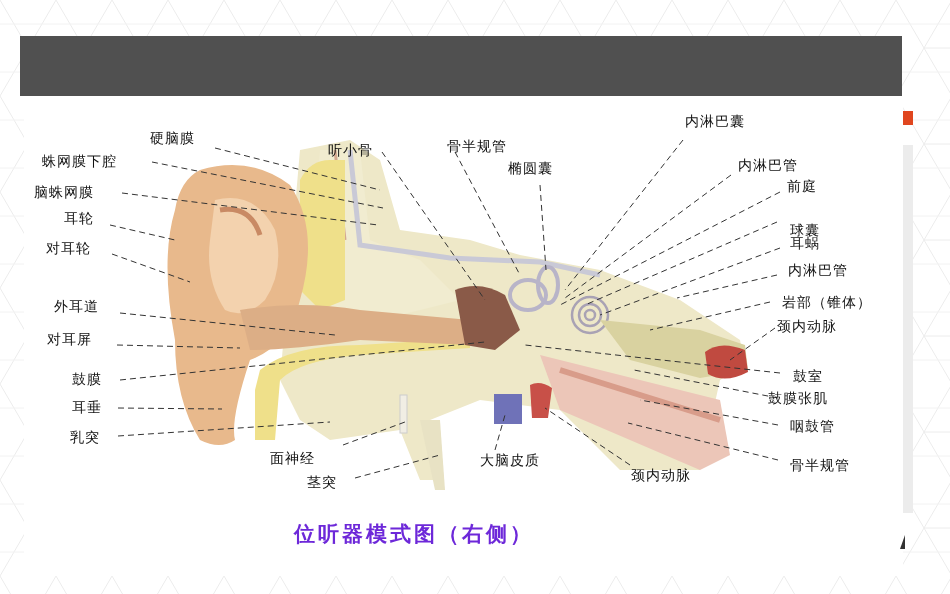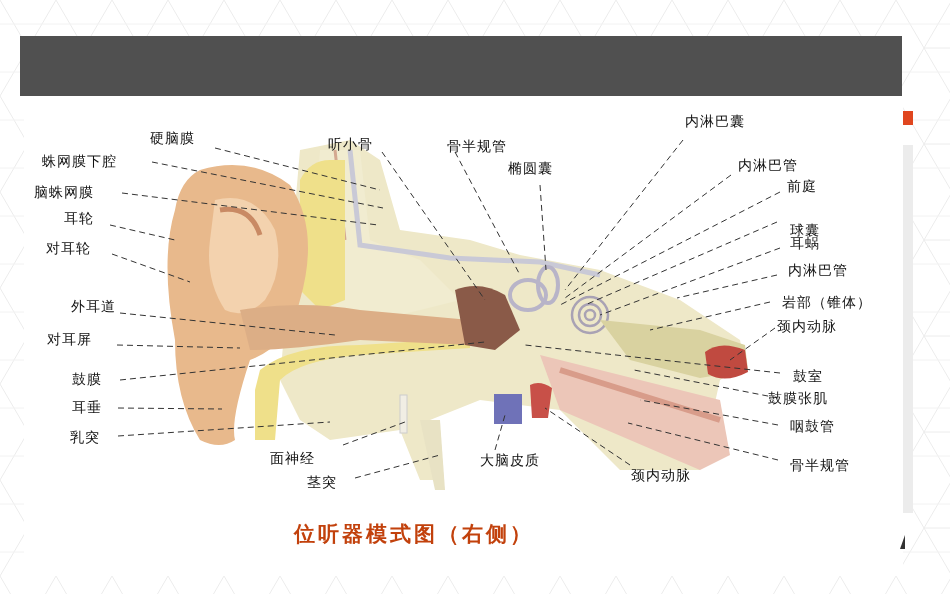--- a/index.html
+++ b/index.html
@@ -9,21 +9,21 @@
     font-family:"DejaVu Sans","Liberation Sans",sans-serif;
   }
   .hex-bg{position:absolute;left:0;top:0;width:950px;height:594px;}
   .title-bar{position:absolute;left:20px;top:36px;width:882px;height:60px;background:#505050;}
   .accent-dark{position:absolute;left:896px;top:96px;width:7px;height:15px;background:#505050;}
   .accent-orange{position:absolute;left:903px;top:111px;width:10px;height:14px;background:#e0461f;}
   .side-panel{position:absolute;left:903px;top:145px;width:10px;height:368px;background:#ececec;}
   .content{position:absolute;left:24px;top:96px;width:879px;height:480px;background:#ffffff;}
   .diagram{position:absolute;left:0;top:0;width:950px;height:594px;}
   .lbl{position:absolute;font-size:14px;color:#111;white-space:nowrap;line-height:16px;letter-spacing:1px;}
-  .caption{position:absolute;left:294px;top:520px;font-size:21px;font-weight:bold;color:#c2410c;letter-spacing:3px;white-space:nowrap;}
+  .caption{position:absolute;left:294px;top:520px;font-size:21px;font-weight:bold;color:#6d28d9;letter-spacing:3px;white-space:nowrap;}
   .corner-mark{position:absolute;left:900px;top:535px;width:0;height:0;border-left:5px solid transparent;border-bottom:14px solid #333;}
 </style>
 </head>
 <body>
 
 <svg class="hex-bg" viewBox="0 0 950 594">
   <defs>
     <pattern id="hex" width="56" height="96" patternUnits="userSpaceOnUse">
       <path d="M0 0 L28 48 L0 96 M56 0 L28 48 L56 96 M28 48 L56 48" fill="none" stroke="#ececec" stroke-width="1"></path>
       <path d="M0 24 L56 24 M0 72 L56 72" fill="none" stroke="#f2f2f2" stroke-width="1"></path>
@@ -113,27 +113,27 @@
     <line x1="495" y1="450" x2="505" y2="415"></line>
     <line x1="630" y1="465" x2="545" y2="408"></line>
   </g>
 </svg>
 
 <div class="lbl" style="left:150px;top:130px">硬脑膜</div>
 <div class="lbl" style="left:42px;top:153px">蛛网膜下腔</div>
 <div class="lbl" style="left:34px;top:184px">脑蛛网膜</div>
 <div class="lbl" style="left:64px;top:210px">耳轮</div>
 <div class="lbl" style="left:46px;top:240px">对耳轮</div>
-<div class="lbl" style="left:71px;top:298px">外耳道</div>
+<div class="lbl" style="left:54px;top:298px">外耳道</div>
 <div class="lbl" style="left:47px;top:331px">对耳屏</div>
 <div class="lbl" style="left:72px;top:371px">鼓膜</div>
 <div class="lbl" style="left:72px;top:399px">耳垂</div>
 <div class="lbl" style="left:70px;top:429px">乳突</div>
 
-<div class="lbl" style="left:328px;top:136px">听小骨</div>
+<div class="lbl" style="left:328px;top:142px">听小骨</div>
 <div class="lbl" style="left:447px;top:138px">骨半规管</div>
 <div class="lbl" style="left:508px;top:160px">椭圆囊</div>
 
 <div class="lbl" style="left:685px;top:113px">内淋巴囊</div>
 <div class="lbl" style="left:738px;top:157px">内淋巴管</div>
 <div class="lbl" style="left:787px;top:178px">前庭</div>
 <div class="lbl" style="left:790px;top:222px">球囊</div>
 <div class="lbl" style="left:790px;top:235px">耳蜗</div>
 <div class="lbl" style="left:788px;top:262px">内淋巴管</div>
 <div class="lbl" style="left:782px;top:294px">岩部（锥体）</div>

